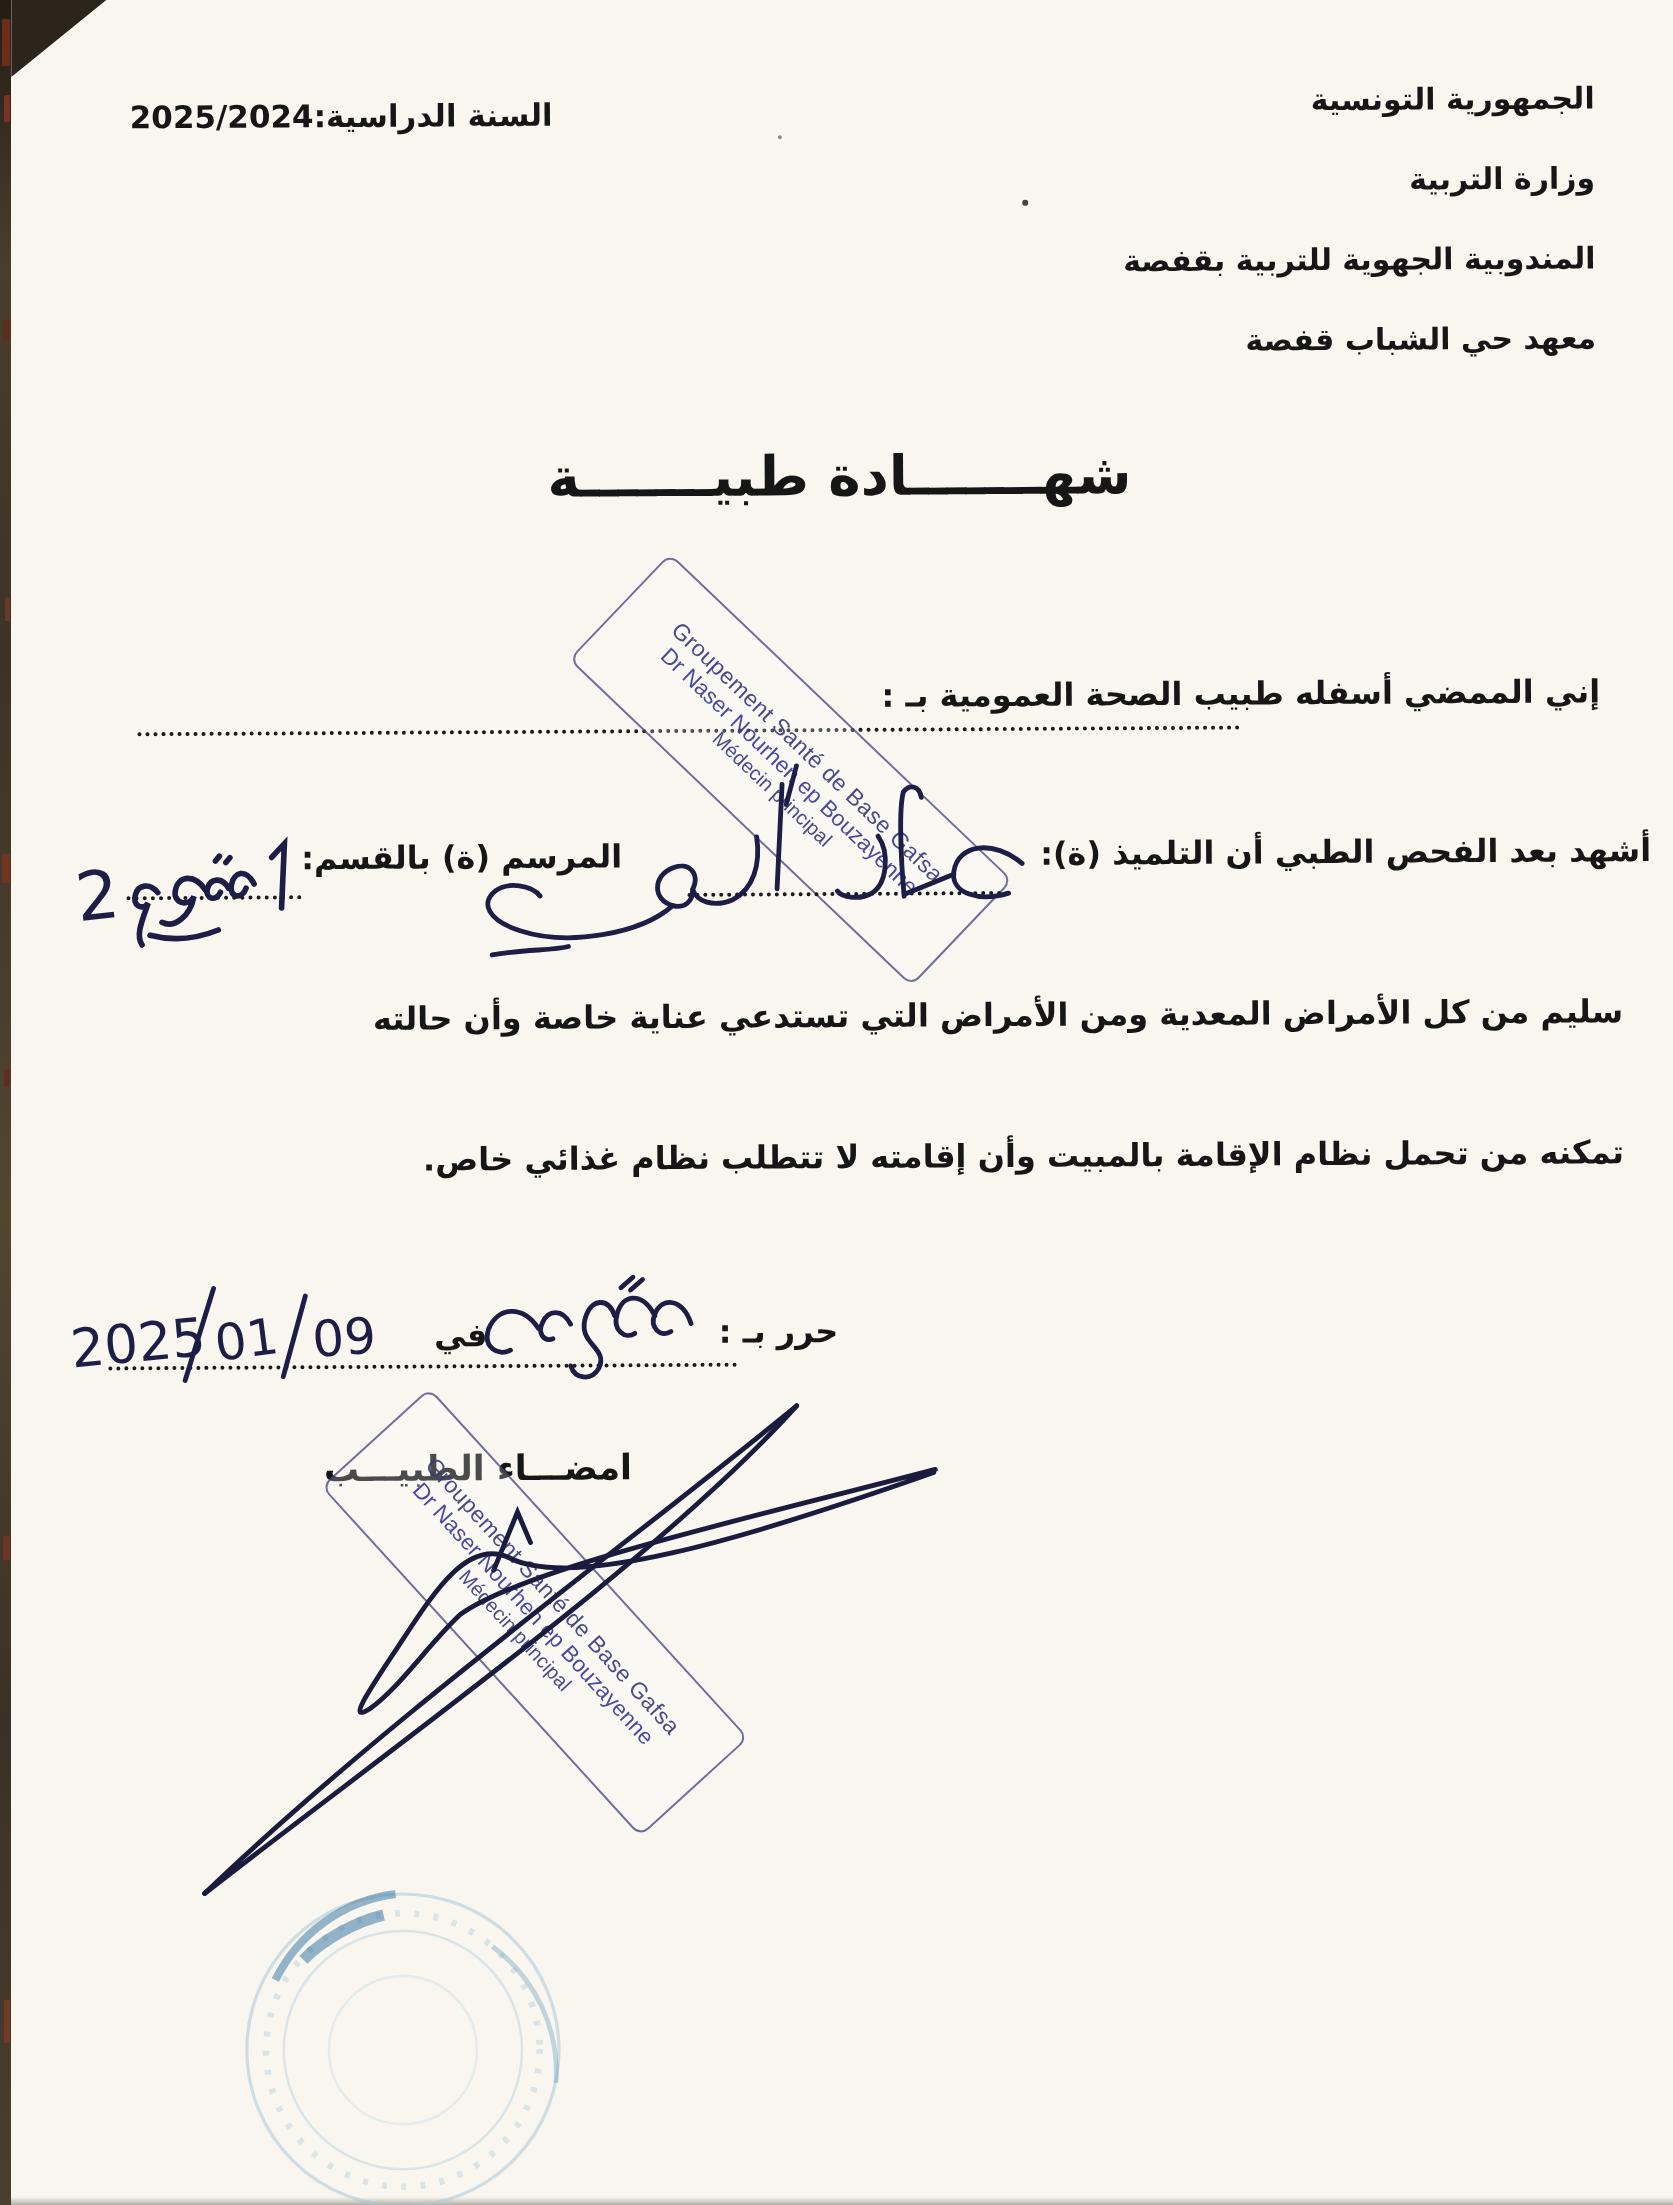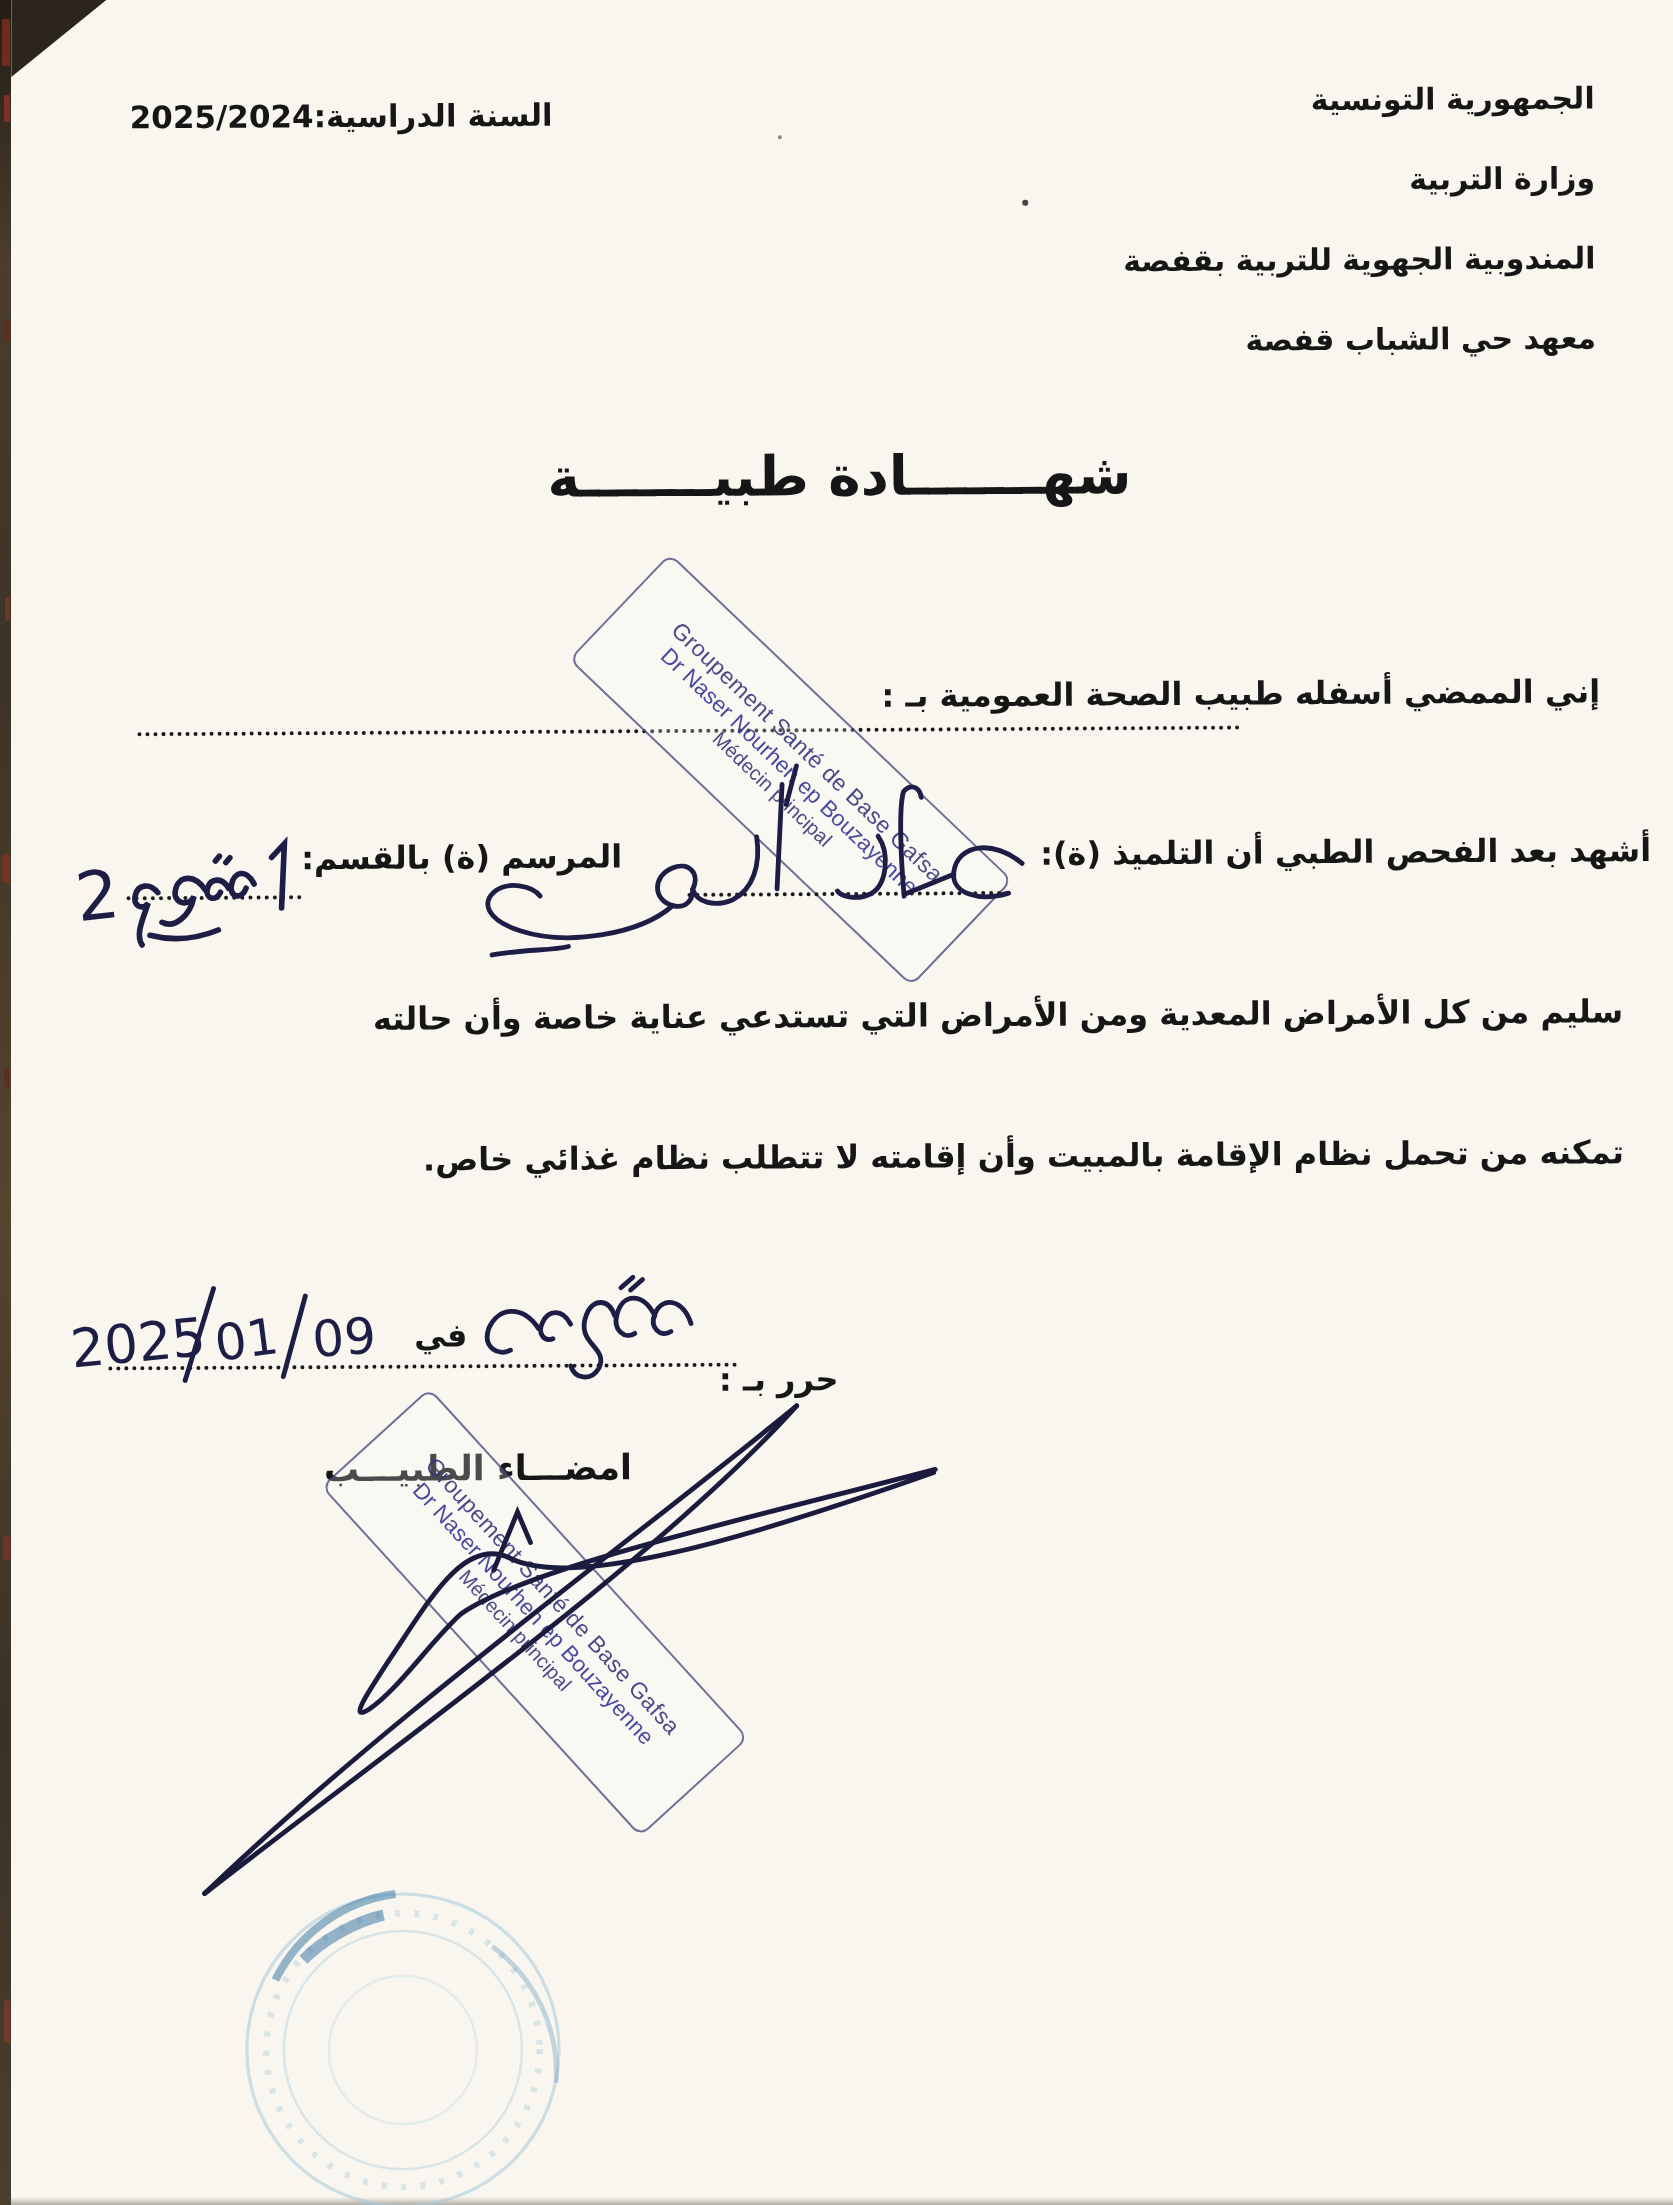--- a/index.html
+++ b/index.html
@@ -115,23 +115,23 @@
       <path d="M120,85 C110,72 95,75 92,88 C88,100 100,108 108,98 C100,120 92,138 100,150"></path>
       <path d="M205,48 L210,42 M192,46 L197,40"></path>
       <path d="M110,138 C140,146 170,142 195,132"></path>
     </g>
     <text x="18" y="118" font-size="84" fill="#1d1d45" transform="rotate(-6 40 90)" font-family="DejaVu Sans, sans-serif">2</text>
   </svg>
 
   <div class="ar pline" style="right:56px;top:997px;">سليم من كل الأمراض المعدية ومن الأمراض التي تستدعي عناية خاصة وأن حالته</div>
   <div class="ar pline" style="right:56px;top:1138px;">تمكنه من تحمل نظام الإقامة بالمبيت وأن إقامته لا تتطلب نظام غذائي خاص.</div>
 
-  <div class="ar pline" style="right:843px;top:1360px;">حرر بـ :</div>
+  <div class="ar pline" style="right:843px;top:1312px;">حرر بـ :</div>
   <div class="dots" style="left:100px;width:629px;top:1335px;height:27px;"></div>
-  <div class="ar pline" style="left:406px;top:1314px;background:transparent;">في</div>
+  <div class="ar pline" style="left:426px;top:1314px;background:transparent;">في</div>
 
   <svg width="257" height="129" viewBox="0 0 320 160" style="left:446px;top:1258px;">
     <g fill="none" stroke="#1d1d45" stroke-width="6" stroke-linecap="round">
       <path d="M295,80 C285,50 260,45 250,68 C243,85 257,98 270,90"></path>
       <path d="M250,70 C235,40 210,42 203,68 C197,88 213,100 225,92"></path>
       <path d="M200,70 C193,48 173,48 165,68 C150,105 193,108 180,135 C170,152 150,148 145,132"></path>
       <path d="M145,80 C135,60 117,62 110,78 C103,92 113,102 123,98"></path>
       <path d="M105,85 C85,55 55,58 43,85 C35,108 55,120 70,112"></path>
       <path d="M235,25 L220,38 M223,22 L208,35"></path>
     </g>

